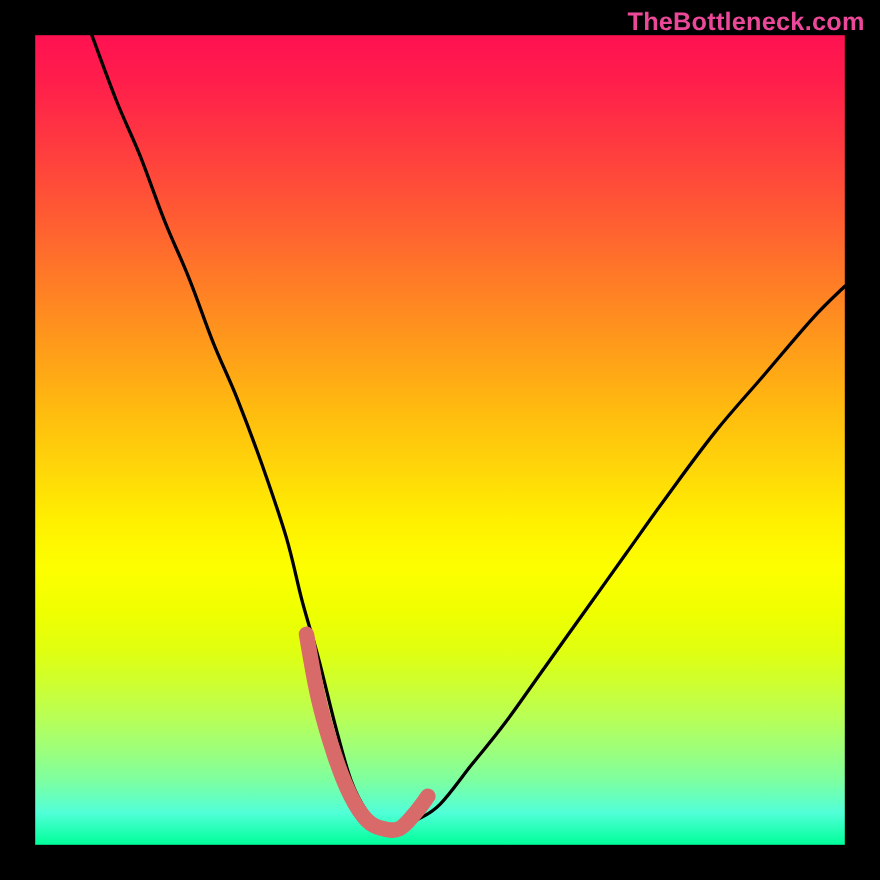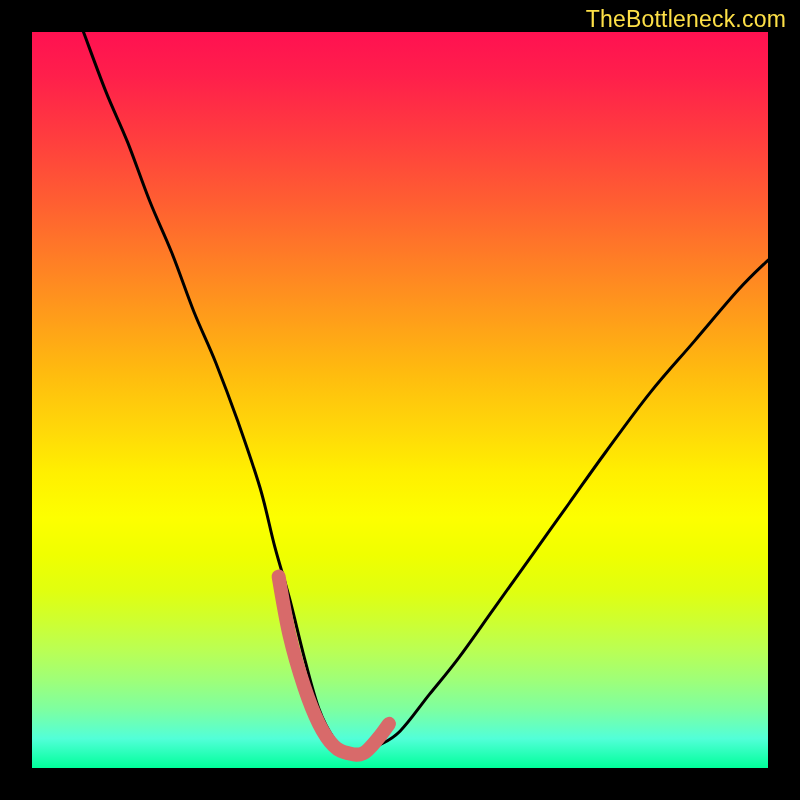--- a/index.html
+++ b/index.html
@@ -41,24 +41,24 @@
       #9fff78 88%,
       #7effa0 92%,
       #52ffd8 96%,
       #00ff9a 100%
     );
   }
   .watermark {
     position: absolute;
     top: 6px;
     right: 14px;
-    color: #fde047;
+    color: #ec4899;
     font-size: 23px;
     letter-spacing: 0.2px;
-    font-weight: 400;
+    font-weight: 700;
   }
   svg.curve {
     position: absolute;
     left: 0; top: 0;
     width: 736px; height: 736px;
     overflow: visible;
   }
 </style>
 </head>
 <body>

